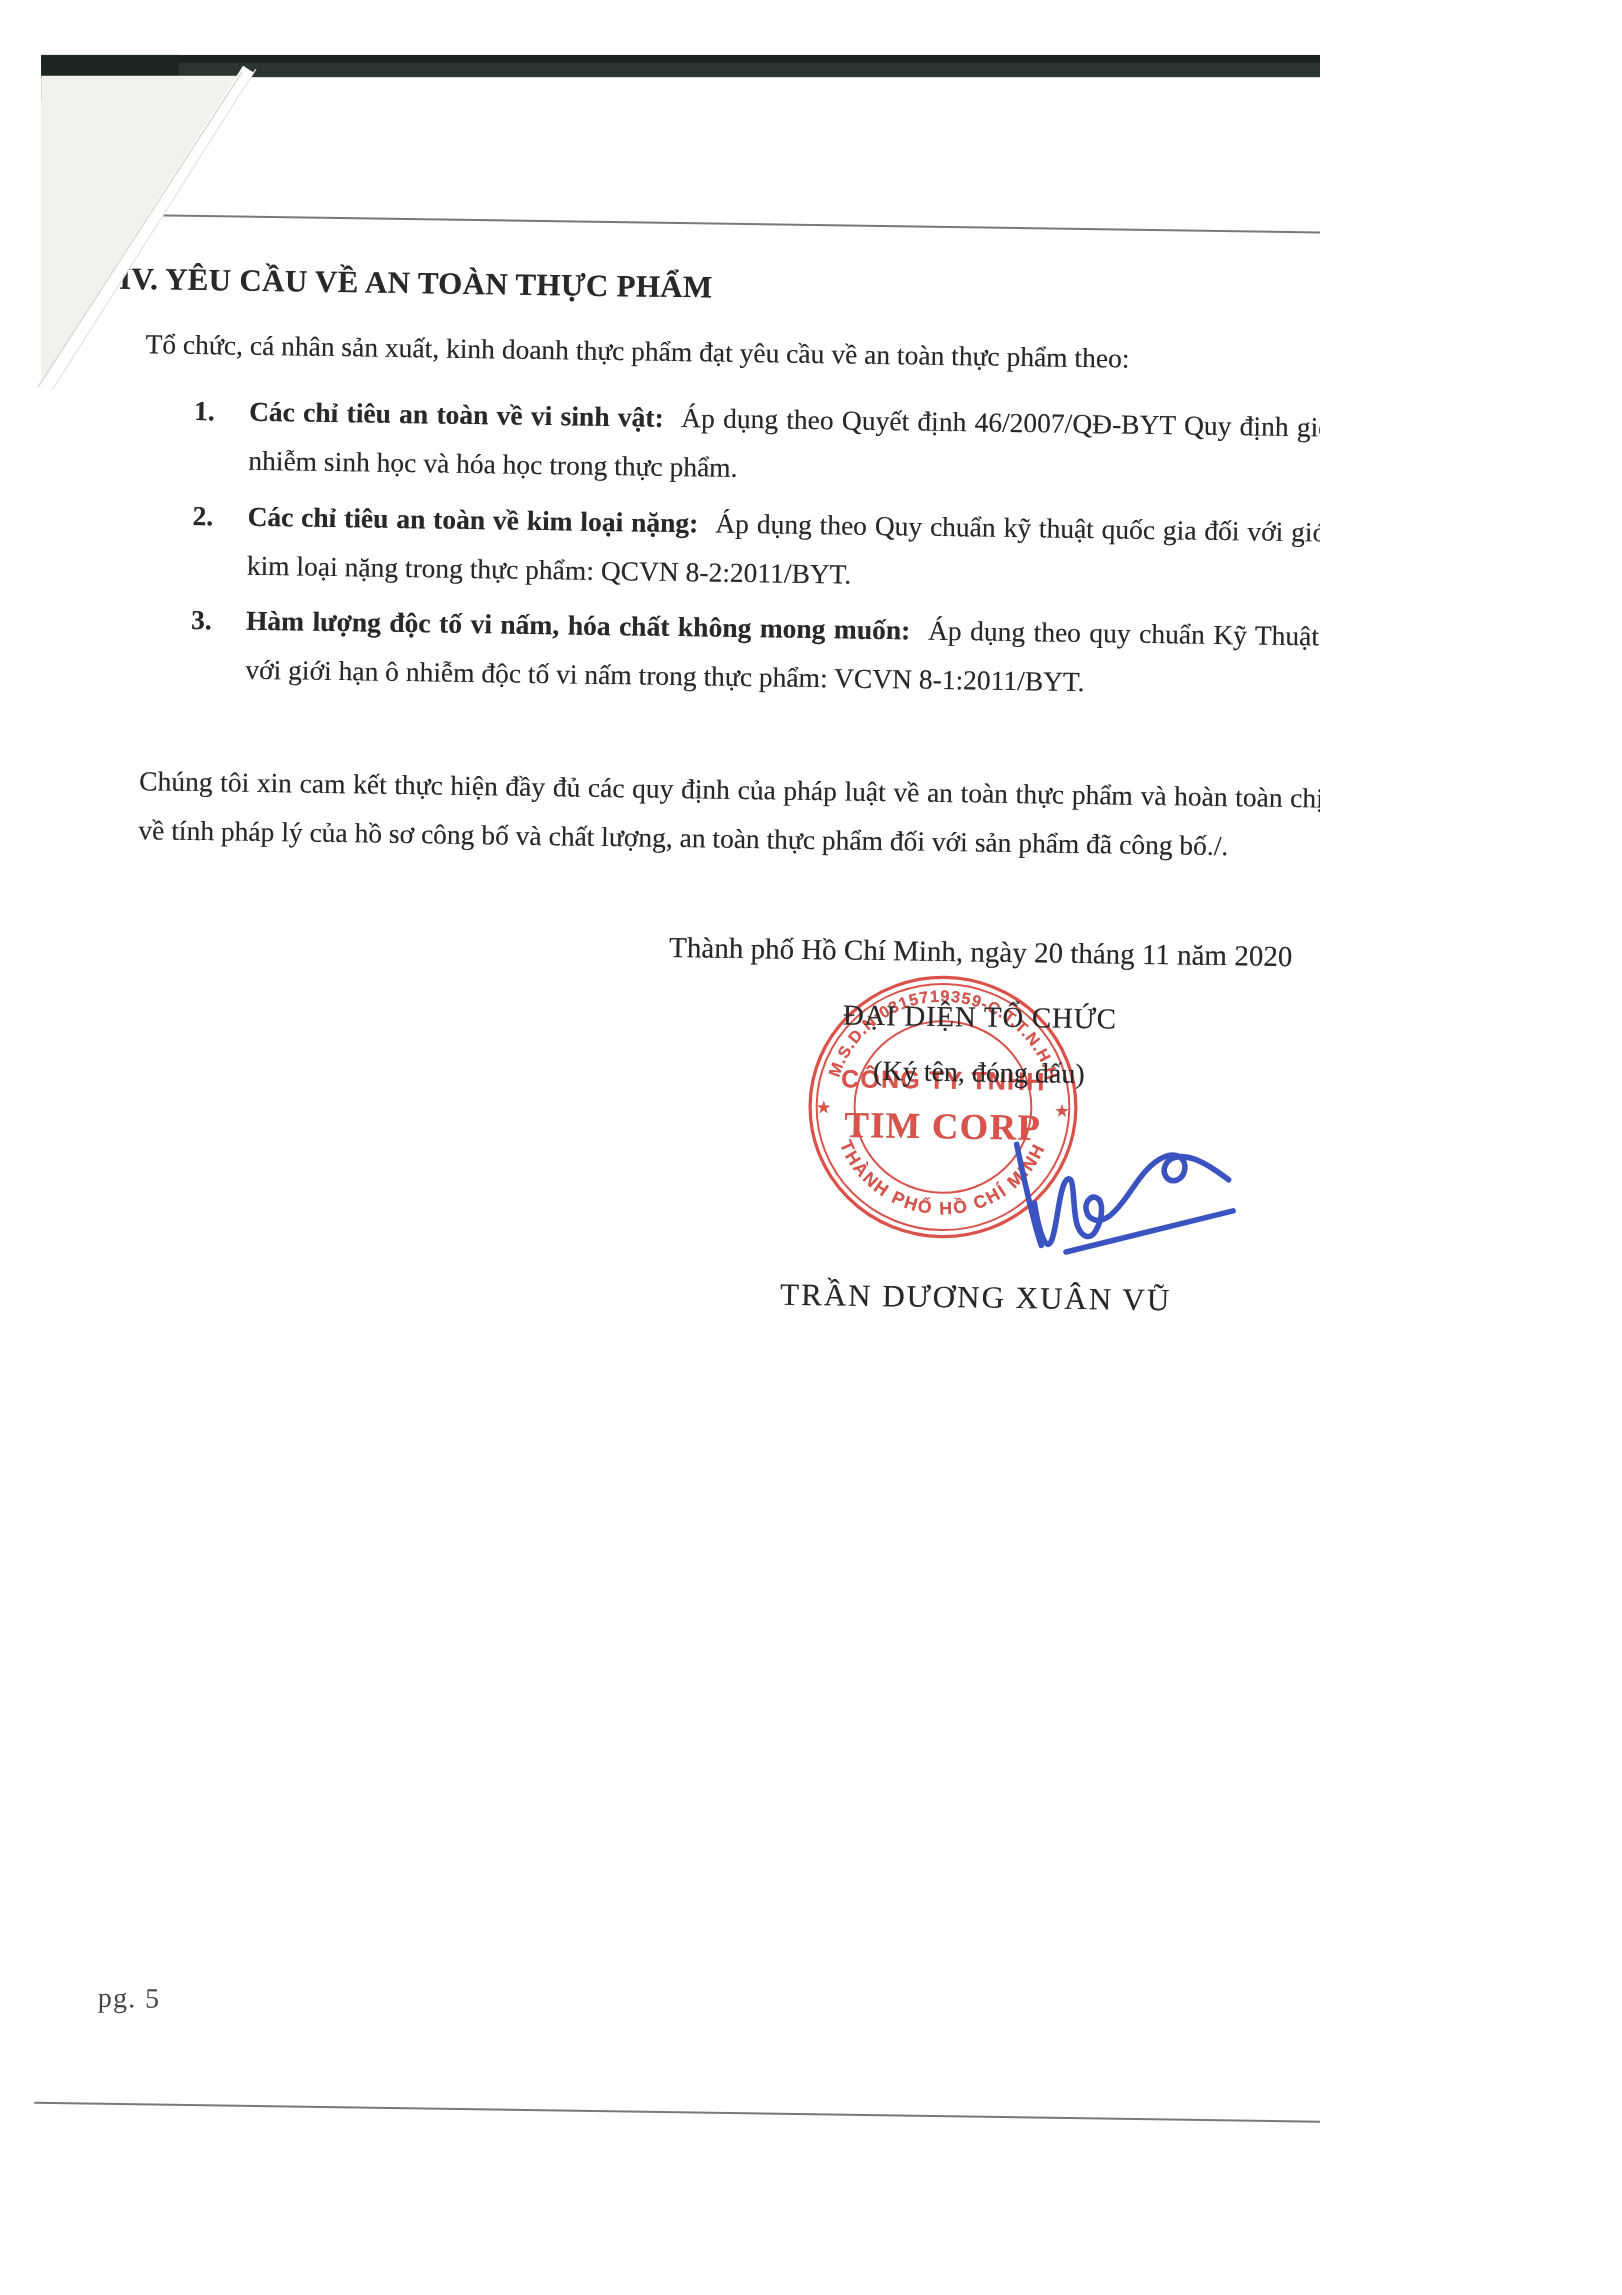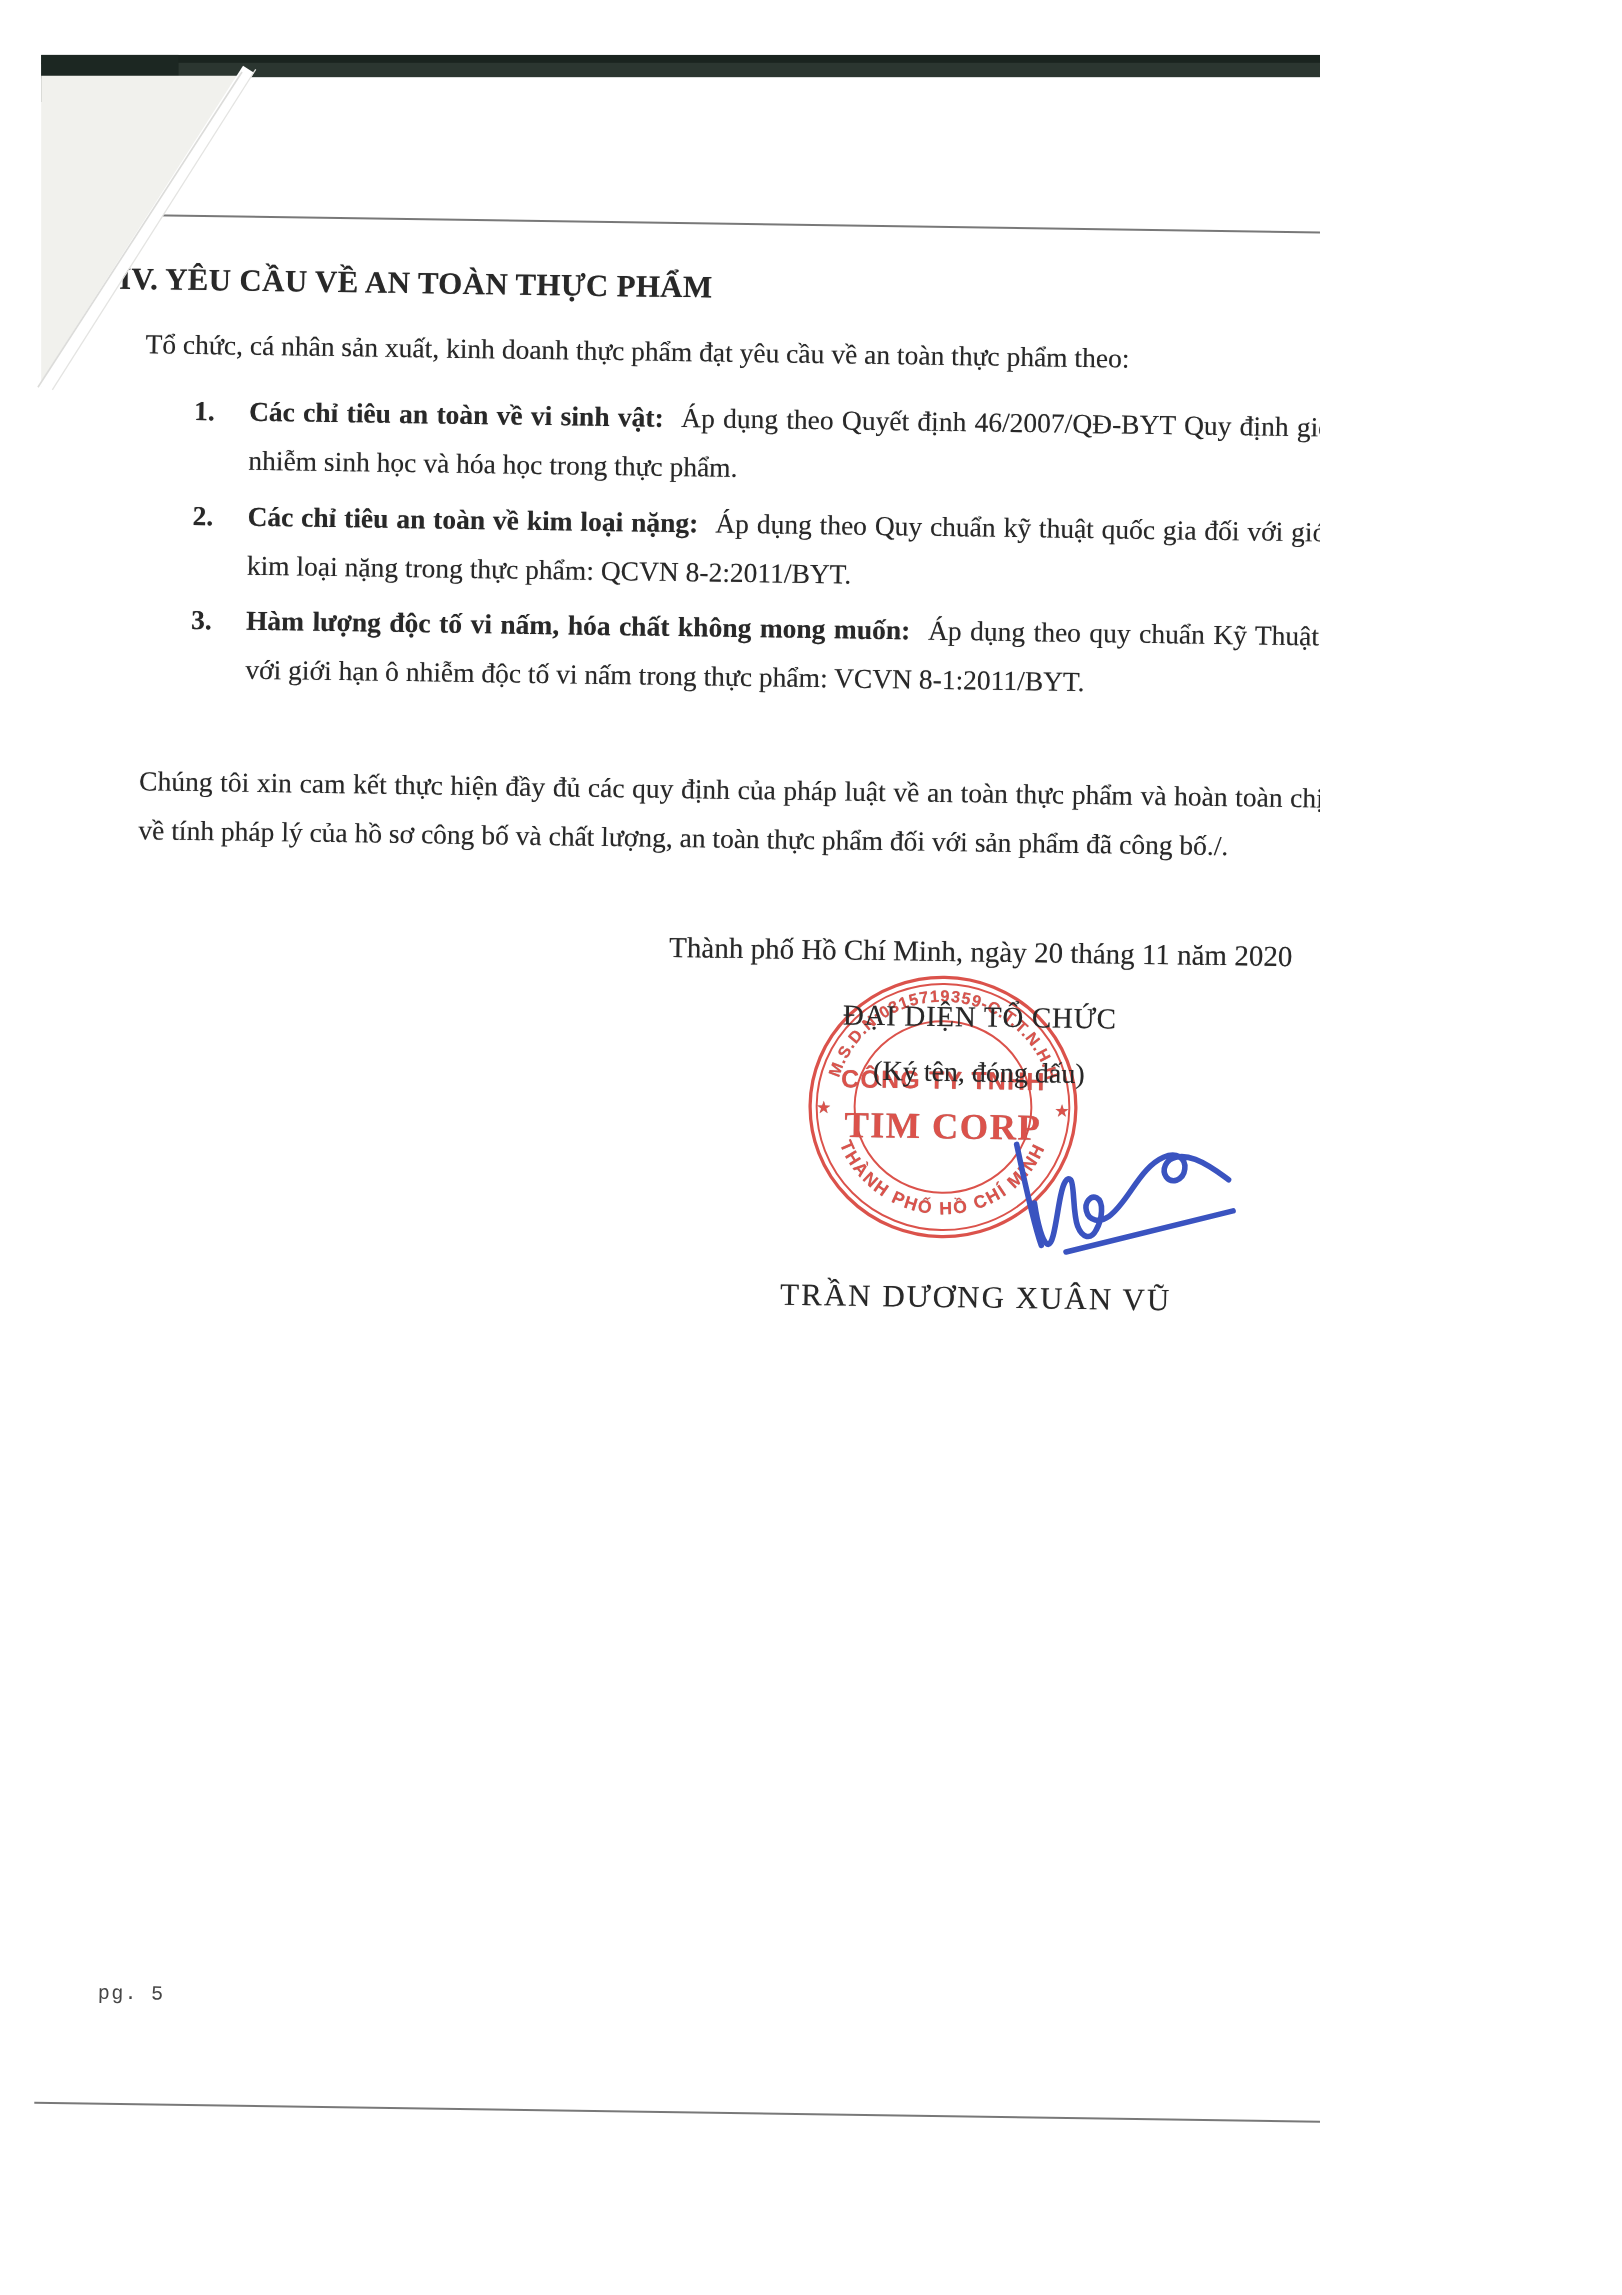--- a/index.html
+++ b/index.html
@@ -34,21 +34,21 @@
   .place-date { font-size:29px; line-height:41px; position:relative; z-index:2; }
   .rep-title  { font-size:29px; line-height:37px; margin-top:26px; letter-spacing:0.7px; position:relative; z-index:2; }
   .sign-note  { font-size:28px; line-height:36px; margin-top:18.3px; position:relative; z-index:2; }
   .signer-name{ font-size:31px; line-height:39px; margin-top:187px; letter-spacing:2px; position:relative; z-index:2; }
 
   .stamp-svg { position:absolute; left:213px; top:32px; z-index:1; opacity:.92; }
   .sig-svg   { position:absolute; left:425px; top:208px; z-index:3; }
 
   .page-label {
     position:absolute; left:62px; top:1766px;
-    font-family:Liberation Mono, monospace; font-size:20px; color:#454545; letter-spacing:1.3px;
+    font-family:Liberation Serif, serif; font-size:28px; color:#454545; letter-spacing:1.3px;
   }
 
   
   .edge-stamp-clip { position:absolute; left:1506px; top:981px; width:72px; height:337px; overflow:hidden; opacity:.9; }
   .edge-stamp-clip svg { position:absolute; left:-145px; top:23px; }
 </style>
 </head>
 <body>
 
 <div class="page">

